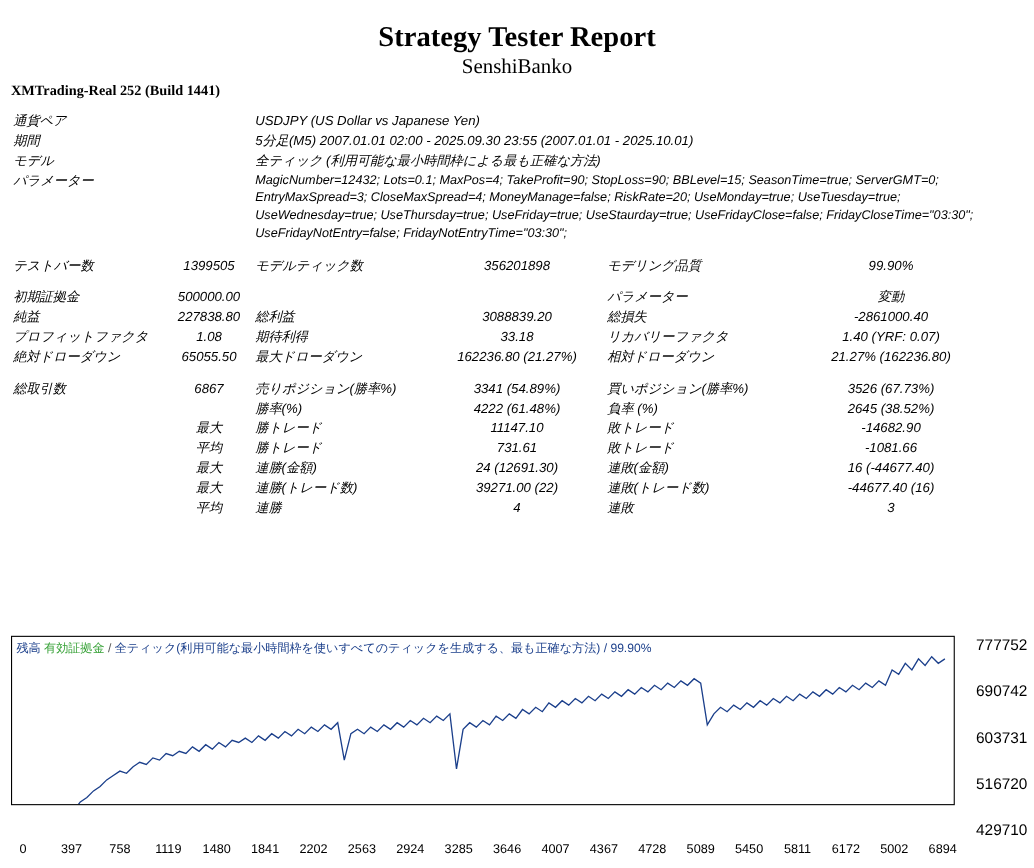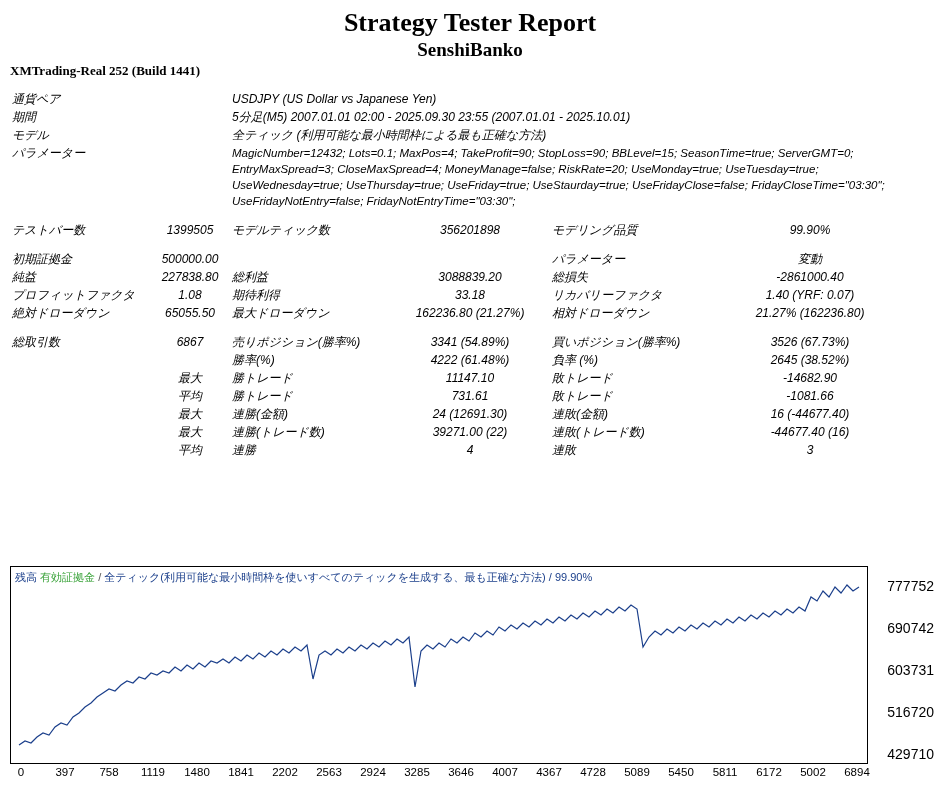--- a/index.html
+++ b/index.html
@@ -21,26 +21,26 @@
     box-sizing: border-box;
     padding: 4px 10px 0 10px;
     position: relative;
   }
   .title {
     text-align: center;
     font-family: "Liberation Serif", serif;
     font-weight: bold;
     font-size: 26px;
     line-height: 30px;
-    margin-top: 4px;
+    margin-top: 15px;
   }
   .subtitle {
     text-align: center;
     font-family: "Liberation Serif", serif;
-    font-weight: bold;
+    font-weight: normal;
     font-size: 19px;
     line-height: 24px;
   }
   .subsubtitle {
     text-align: left;
     font-family: "Liberation Serif", serif;
     font-weight: bold;
     font-size: 13px;
     line-height: 18px;
     margin-bottom: 10px;
@@ -68,23 +68,23 @@
   .chart-wrap {
     position: absolute;
     left: 10px;
     top: 566px;
     width: 920px;
     height: 220px;
   }
   .chart-box {
     position: absolute;
     left: 0;
-    top: 0;
+    top: 12px;
     width: 858px;
-    height: 198px;
+    height: 154px;
     border: 1px solid #000000;
     box-sizing: border-box;
     background: #ffffff;
     overflow: hidden;
   }
   .legend {
     position: absolute;
     left: 4px;
     top: 3px;
     font-size: 11px;

